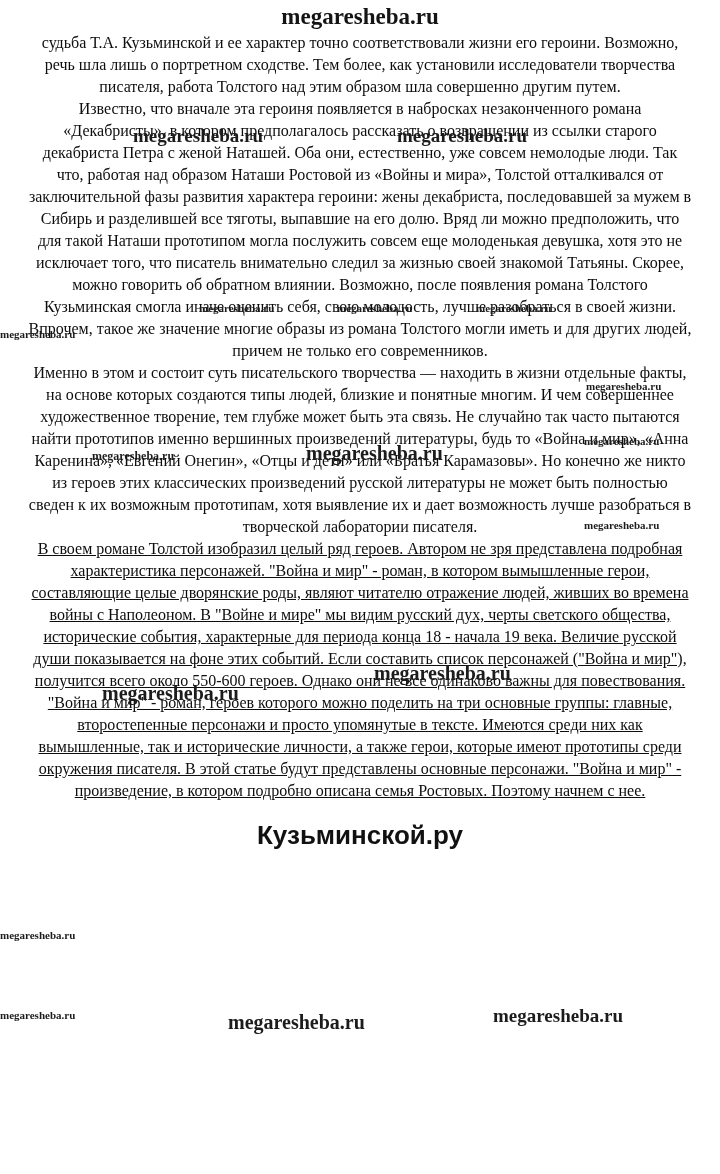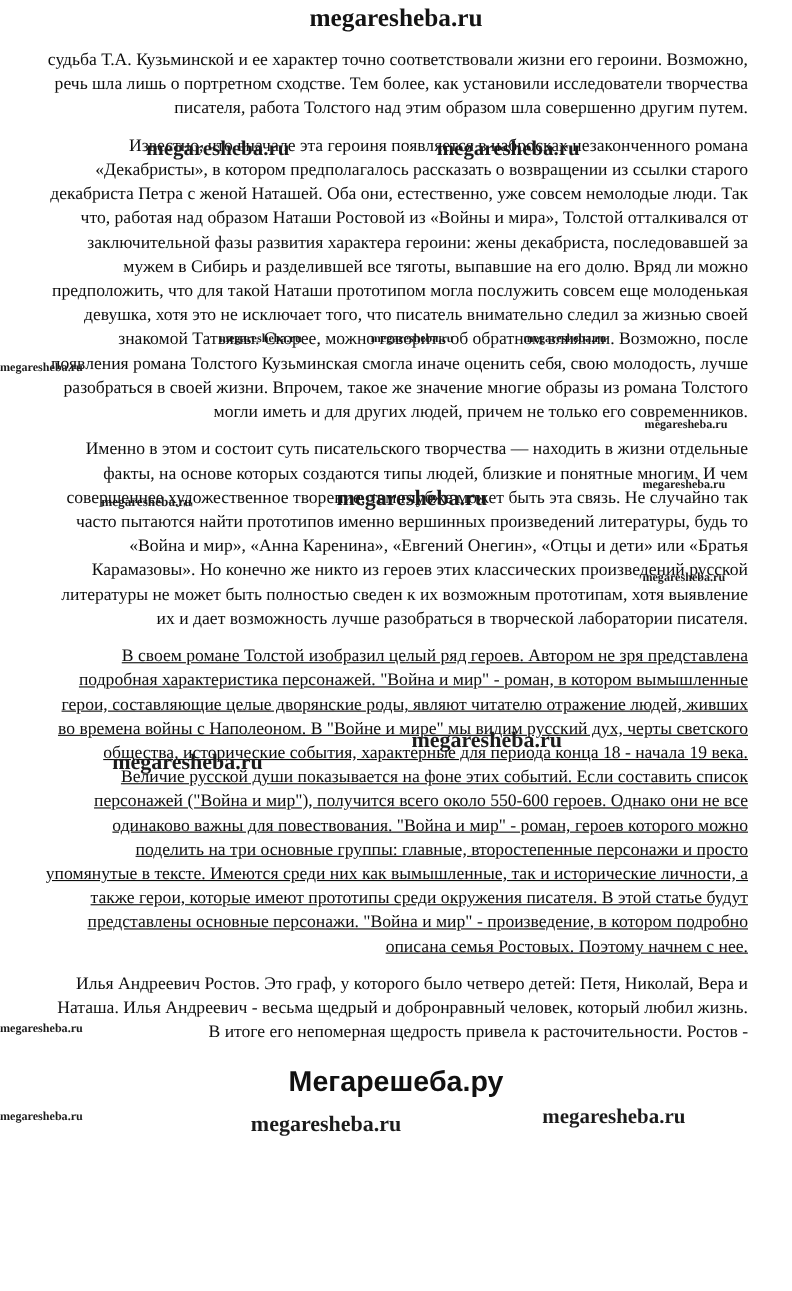--- a/index.html
+++ b/index.html
@@ -24,24 +24,24 @@
   }
   .header-wm {
     font-family: "Liberation Serif", serif;
     font-weight: bold;
     font-size: 23px;
     line-height: 30px;
     text-align: center;
     color: #141414;
   }
   p.body-par {
-    margin: 12px;
+    margin: 0;
     font-size: 16px;
     line-height: 22px;
-    text-align: right;
+    text-align: center;
     white-space: normal;
   }
   .mt-p1 { margin-top: 16px; }
   .mt-p2 { margin-top: 18px; }
   .mt-p3 { margin-top: 14px; font-family: Liberation Serif, serif; }
   .mt-p4 { margin-top: 36px; text-decoration: underline; }
   .mt-p5 { margin-top: 24px; }
   .footer-title {
     margin-top: 16px;
     font-family: "Liberation Sans", sans-serif;
@@ -80,23 +80,22 @@
     <div class="header-wm">megaresheba.ru</div>
 
     <p class="body-par mt-p1">судьба Т.А. Кузьминской и ее характер точно соответствовали жизни его героини. Возможно, речь шла лишь о портретном сходстве. Тем более, как установили исследователи творчества писателя, работа Толстого над этим образом шла совершенно другим путем.</p>
 
     <p class="body-par mt-p2">Известно, что вначале эта героиня появляется в набросках незаконченного романа «Декабристы», в котором предполагалось рассказать о возвращении из ссылки старого декабриста Петра с женой Наташей. Оба они, естественно, уже совсем немолодые люди. Так что, работая над образом Наташи Ростовой из «Войны и мира», Толстой отталкивался от заключительной фазы развития характера героини: жены декабриста, последовавшей за мужем в Сибирь и разделившей все тяготы, выпавшие на его долю. Вряд ли можно предположить, что для такой Наташи прототипом могла послужить совсем еще молоденькая девушка, хотя это не исключает того, что писатель внимательно следил за жизнью своей знакомой Татьяны. Скорее, можно говорить об обратном влиянии. Возможно, после появления романа Толстого Кузьминская смогла иначе оценить себя, свою молодость, лучше разобраться в своей жизни. Впрочем, такое же значение многие образы из романа Толстого могли иметь и для других людей, причем не только его современников.</p>
 
     <p class="body-par mt-p3">Именно в этом и состоит суть писательского творчества — находить в жизни отдельные факты, на основе которых создаются типы людей, близкие и понятные многим. И чем совершеннее художественное творение, тем глубже может быть эта связь. Не случайно так часто пытаются найти прототипов именно вершинных произведений литературы, будь то «Война и мир», «Анна Каренина», «Евгений Онегин», «Отцы и дети» или «Братья Карамазовы». Но конечно же никто из героев этих классических произведений русской литературы не может быть полностью сведен к их возможным прототипам, хотя выявление их и дает возможность лучше разобраться в творческой лаборатории писателя.</p>
 
     <p class="body-par mt-p4">В своем романе Толстой изобразил целый ряд героев. Автором не зря представлена подробная характеристика персонажей. "Война и мир" - роман, в котором вымышленные герои, составляющие целые дворянские роды, являют читателю отражение людей, живших во времена войны с Наполеоном. В "Войне и мире" мы видим русский дух, черты светского общества, исторические события, характерные для периода конца 18 - начала 19 века. Величие русской души показывается на фоне этих событий. Если составить список персонажей ("Война и мир"), получится всего около 550-600 героев. Однако они не все одинаково важны для повествования. "Война и мир" - роман, героев которого можно поделить на три основные группы: главные, второстепенные персонажи и просто упомянутые в тексте. Имеются среди них как вымышленные, так и исторические личности, а также герои, которые имеют прототипы среди окружения писателя. В этой статье будут представлены основные персонажи. "Война и мир" - произведение, в котором подробно описана семья Ростовых. Поэтому начнем с нее.</p>
 
-    <p class="body-par mt-p5">Илья Андреевич Ростов. Это граф, у которого было четверо детей: Петя, Николай, Вера и Наташа. Илья Андреевич - весьма щедрый и добронравный человек, который любил жизнь. В итоге его непомерная щедрость привела к расточительности. Ростов -</p>
 
-    <div class="footer-title">Мегарешеба.ру</div>
+    <div class="footer-title">Кузьминской.ру</div>
 
   </div>
 
   <div id="watermark-layer">
       <span class="wm" style="left: 133px; top: 126px; font-size: 19px;">megaresheba.ru</span>
       <span class="wm" style="left: 397px; top: 126px; font-size: 19px;">megaresheba.ru</span>
       <span class="wm" style="left: 199px; top: 303px; font-size: 11px;">megaresheba.ru</span>
       <span class="wm" style="left: 337px; top: 303px; font-size: 11px;">megaresheba.ru</span>
       <span class="wm" style="left: 476px; top: 303px; font-size: 11px;">megaresheba.ru</span>
       <span class="wm" style="left: 0px; top: 329px; font-size: 11px;">megaresheba.ru</span>

